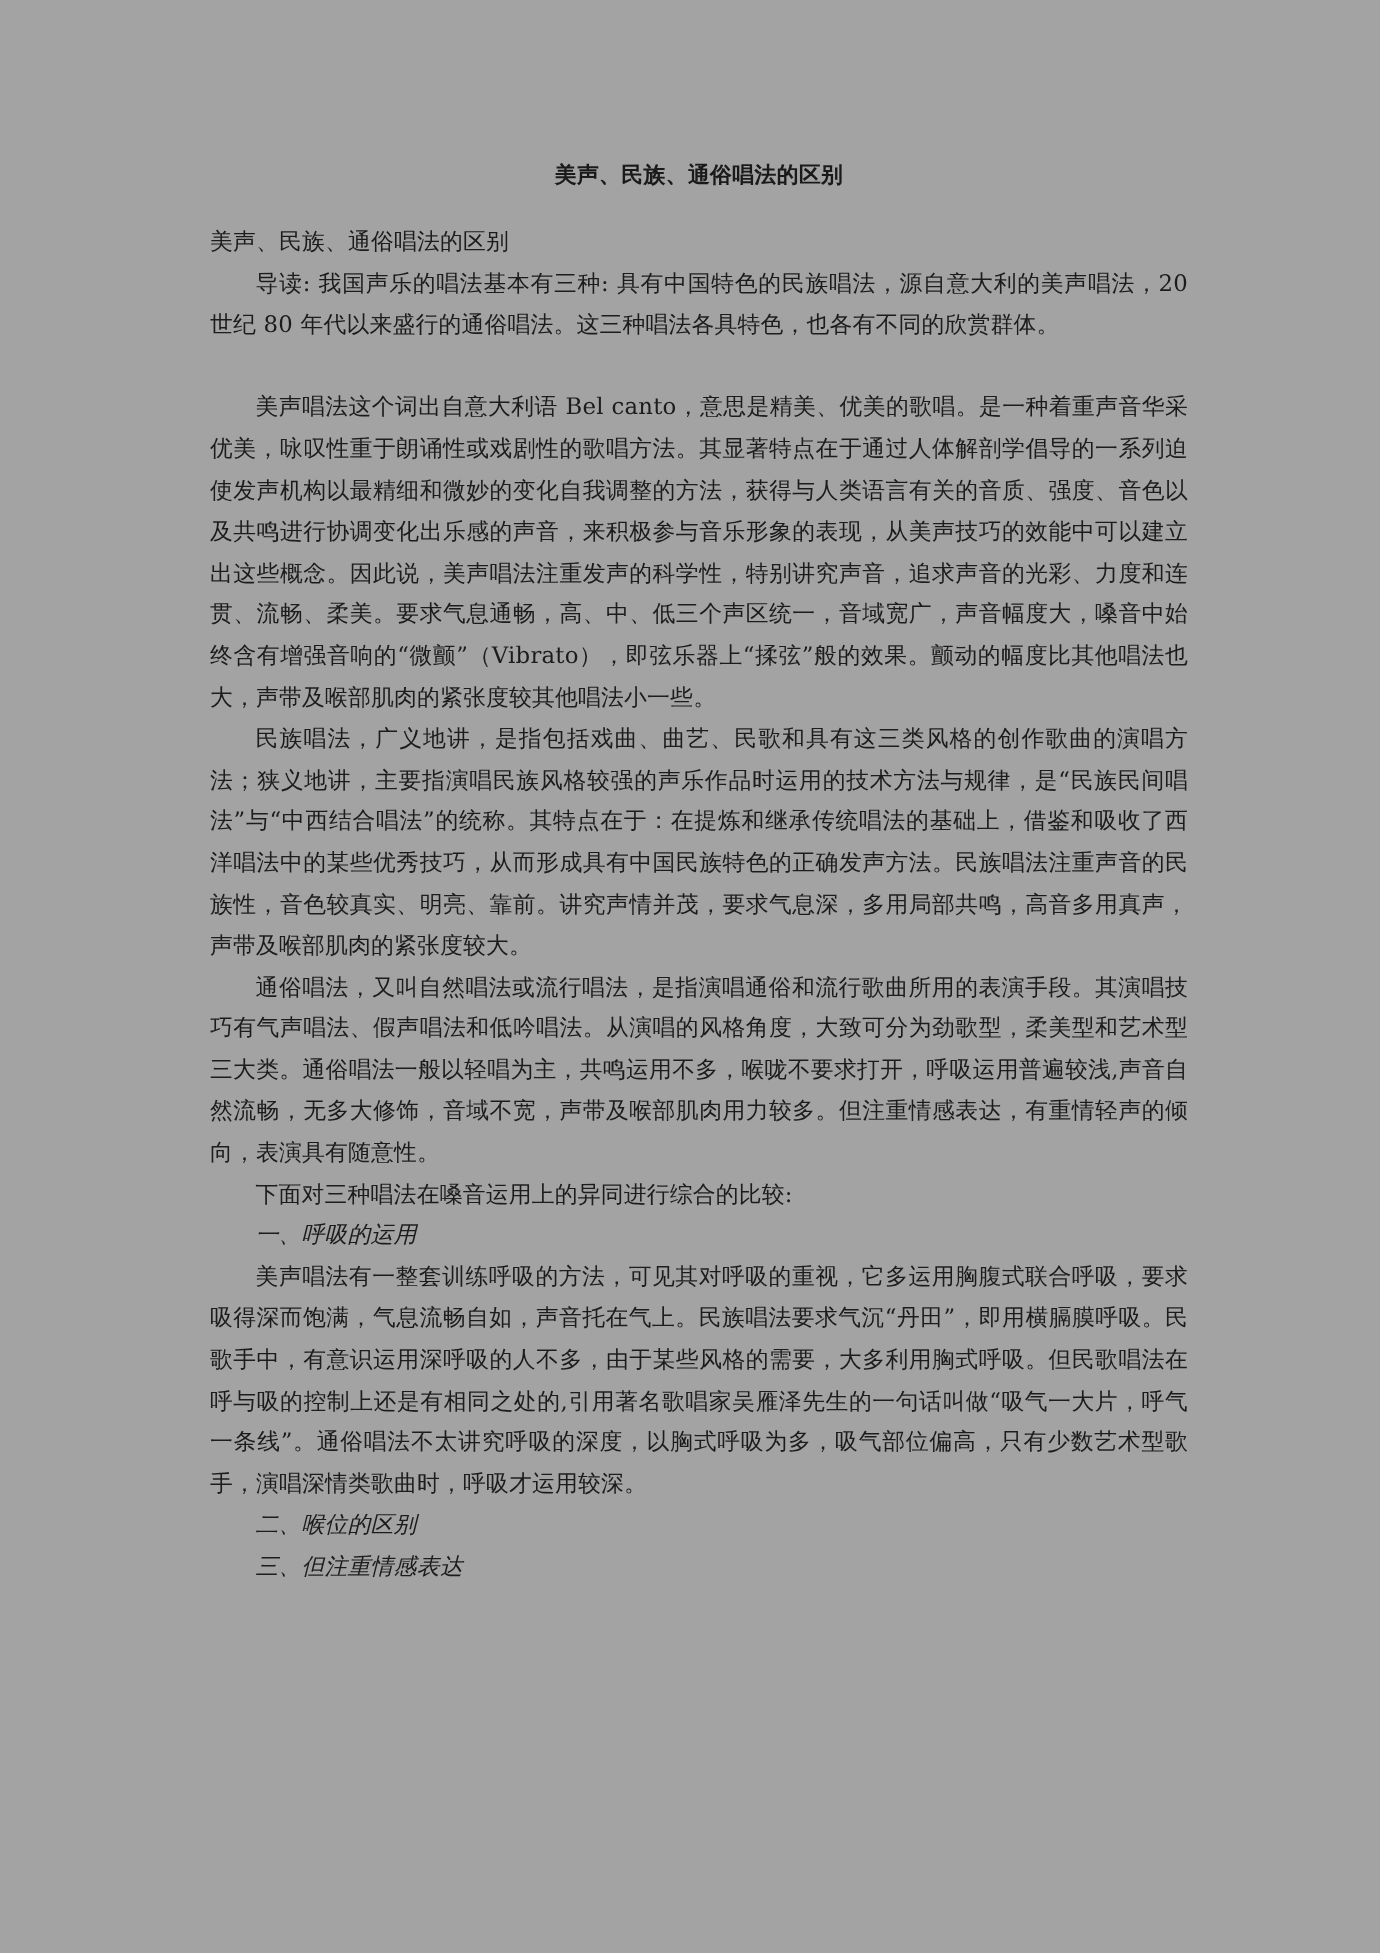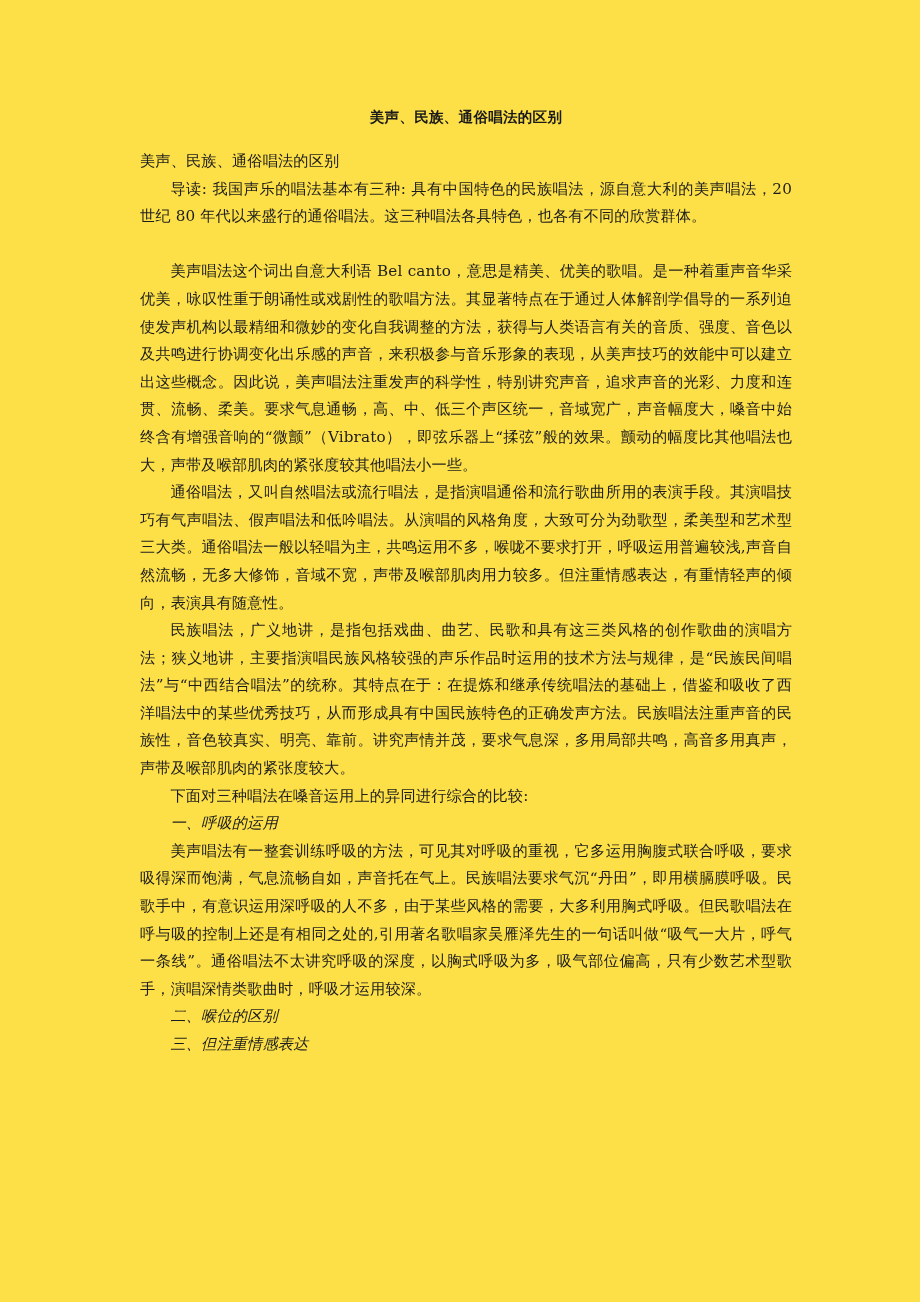--- a/index.html
+++ b/index.html
@@ -14,21 +14,21 @@
     overflow: hidden;
     font-family: "DejaVu Serif", "Liberation Serif", serif;
     color: #1c1c1c;
     -webkit-font-smoothing: antialiased;
   }
 
   #page {
     position: relative;
     width: 920px;
     height: 1302px;
-    background: #fde047;
+    background: #a3a3a3;
     box-sizing: border-box;
   }
 
   
   #doc-body {
     position: absolute;
     left: 140px;
     top: 104px;
     width: 652px;
   }
@@ -90,23 +90,23 @@
     <h1 class="doc-title">美声、民族、通俗唱法的区别</h1>
 
     <p class="para flush">美声、民族、通俗唱法的区别</p>
 
     <p class="para bold indent">导读: 我国声乐的唱法基本有三种: 具有中国特色的民族唱法，源自意大利的美声唱法，20 世纪 80 年代以来盛行的通俗唱法。这三种唱法各具特色，也各有不同的欣赏群体。</p>
 
     <div class="spacer-line"></div>
 
     <p class="para indent">美声唱法这个词出自意大利语 Bel canto，意思是精美、优美的歌唱。是一种着重声音华采优美，咏叹性重于朗诵性或戏剧性的歌唱方法。其显著特点在于通过人体解剖学倡导的一系列迫使发声机构以最精细和微妙的变化自我调整的方法，获得与人类语言有关的音质、强度、音色以及共鸣进行协调变化出乐感的声音，来积极参与音乐形象的表现，从美声技巧的效能中可以建立出这些概念。因此说，美声唱法注重发声的科学性，特别讲究声音，追求声音的光彩、力度和连贯、流畅、柔美。要求气息通畅，高、中、低三个声区统一，音域宽广，声音幅度大，嗓音中始终含有增强音响的“微颤”（Vibrato），即弦乐器上“揉弦”般的效果。颤动的幅度比其他唱法也大，声带及喉部肌肉的紧张度较其他唱法小一些。</p>
 
+    <p class="para indent">民族唱法，广义地讲，是指包括戏曲、曲艺、民歌和具有这三类风格的创作歌曲的演唱方法；狭义地讲，主要指演唱民族风格较强的声乐作品时运用的技术方法与规律，是“民族民间唱法”与“中西结合唱法”的统称。其特点在于：在提炼和继承传统唱法的基础上，借鉴和吸收了西洋唱法中的某些优秀技巧，从而形成具有中国民族特色的正确发声方法。民族唱法注重声音的民族性，音色较真实、明亮、靠前。讲究声情并茂，要求气息深，多用局部共鸣，高音多用真声，声带及喉部肌肉的紧张度较大。</p>
+
     <p class="para indent">通俗唱法，又叫自然唱法或流行唱法，是指演唱通俗和流行歌曲所用的表演手段。其演唱技巧有气声唱法、假声唱法和低吟唱法。从演唱的风格角度，大致可分为劲歌型，柔美型和艺术型三大类。通俗唱法一般以轻唱为主，共鸣运用不多，喉咙不要求打开，呼吸运用普遍较浅,声音自然流畅，无多大修饰，音域不宽，声带及喉部肌肉用力较多。但注重情感表达，有重情轻声的倾向，表演具有随意性。</p>
-
-    <p class="para indent">民族唱法，广义地讲，是指包括戏曲、曲艺、民歌和具有这三类风格的创作歌曲的演唱方法；狭义地讲，主要指演唱民族风格较强的声乐作品时运用的技术方法与规律，是“民族民间唱法”与“中西结合唱法”的统称。其特点在于：在提炼和继承传统唱法的基础上，借鉴和吸收了西洋唱法中的某些优秀技巧，从而形成具有中国民族特色的正确发声方法。民族唱法注重声音的民族性，音色较真实、明亮、靠前。讲究声情并茂，要求气息深，多用局部共鸣，高音多用真声，声带及喉部肌肉的紧张度较大。</p>
 
     <p class="para indent">下面对三种唱法在嗓音运用上的异同进行综合的比较:</p>
 
     <p class="section-head">一、呼吸的运用</p>
 
     <p class="para indent">美声唱法有一整套训练呼吸的方法，可见其对呼吸的重视，它多运用胸腹式联合呼吸，要求吸得深而饱满，气息流畅自如，声音托在气上。民族唱法要求气沉“丹田”，即用横膈膜呼吸。民歌手中，有意识运用深呼吸的人不多，由于某些风格的需要，大多利用胸式呼吸。但民歌唱法在呼与吸的控制上还是有相同之处的,引用著名歌唱家吴雁泽先生的一句话叫做“吸气一大片，呼气一条线”。通俗唱法不太讲究呼吸的深度，以胸式呼吸为多，吸气部位偏高，只有少数艺术型歌手，演唱深情类歌曲时，呼吸才运用较深。</p>
 
     <p class="section-head">二、喉位的区别</p>
 
 

